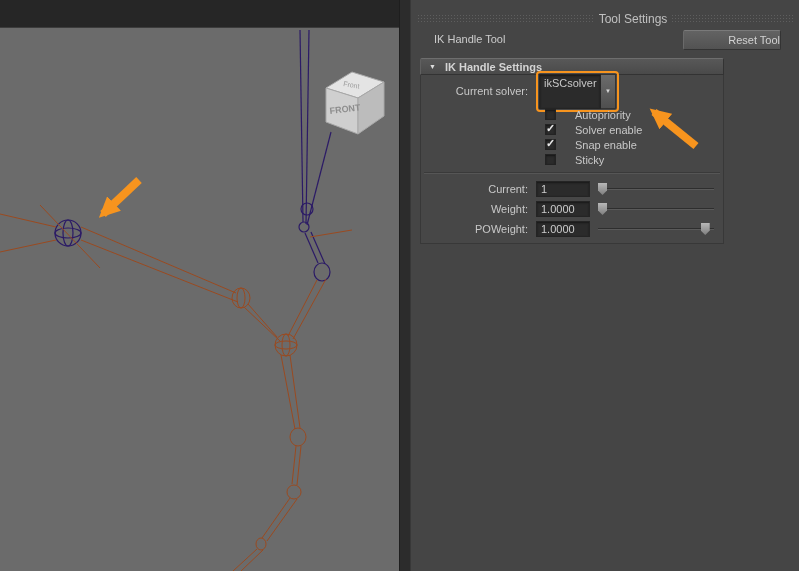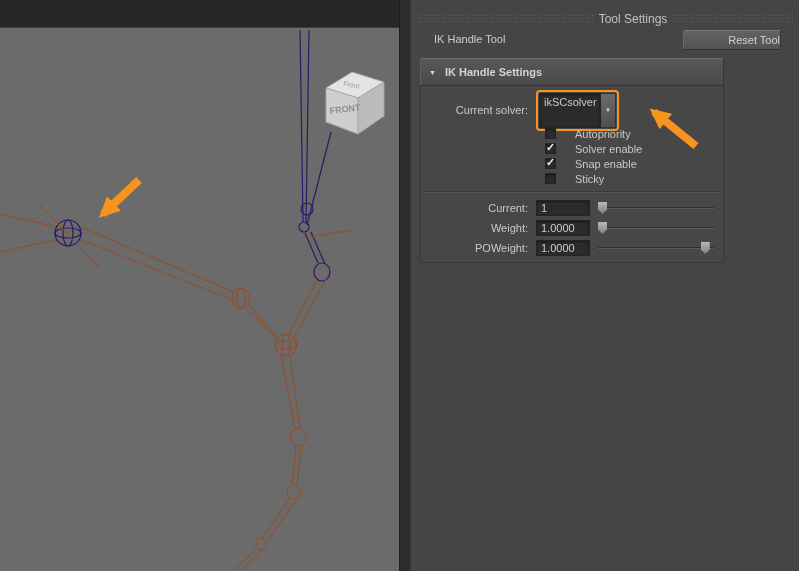--- a/index.html
+++ b/index.html
@@ -27,31 +27,31 @@
   .panel-title{ position:absolute; left:184px; top:12px; width:76px; text-align:center;
     font-size:12px; color:#c0c0c0; }
   .tool-name{ position:absolute; left:23px; top:33px; color:#cccccc; }
   .reset-button{ position:absolute; left:272px; top:30px; width:98px; height:20px;
     background:linear-gradient(#636363,#525252); color:#d2d2d2; font-size:11px;
     font-family:"Liberation Sans", sans-serif;
     border:1px solid #333; border-top-color:#7a7a7a; border-left-color:#6a6a6a;
     border-radius:2px; cursor:pointer;text-align:right; }
   
   .frame{ position:absolute; left:9px; top:58px; width:304px; }
-  .frame-header{ height:28px; display:flex; align-items:center; gap:9px; padding:0 8px;
+  .frame-header{ height:17px; display:flex; align-items:center; gap:9px; padding:0 8px;
     background:linear-gradient(#585858,#4a4a4a);
     border:1px solid #333; border-top-color:#6e6e6e; border-left-color:#606060;
     border-radius:2px 2px 0 0; font-weight:bold; color:#d4d4d4; cursor:pointer; }
   .collapse-icon{ font-size:7px; color:#dddddd; }
   .frame-body{ border:1px solid #383838; border-top:none; background:#474747;
     padding:4px 0; position:relative; }
   .row{ display:flex; align-items:center; }
   .row-label{ width:115px; padding-right:8px; text-align:right; color:#c8c8c8; }
   
-  .solver-row{ height:24px; margin-top:8px; }
+  .solver-row{ height:24px; margin-top:0; }
   .dropdown-highlight{ border:2px solid var(--accent); border-radius:4px; padding:1px; display:flex; }
   .dropdown{ display:flex; height:35px; }
   .dropdown-value{ width:62px; background:#2b2b2b; color:#c8c8c8; line-height:16px;
     padding:0 4px; border:1px solid #242424; box-shadow:inset 0 1px 2px rgba(0,0,0,.45); }
   .dropdown-button{ width:15px; background:linear-gradient(#6b6b6b,#4f4f4f);
     border:1px solid #333; border-left:none; display:flex; align-items:center;
     justify-content:center; cursor:pointer; }
   .dd-arrow{ font-size:6px; color:#d5d5d5; }
   
   .checkbox-col{ margin-top:4px; }

